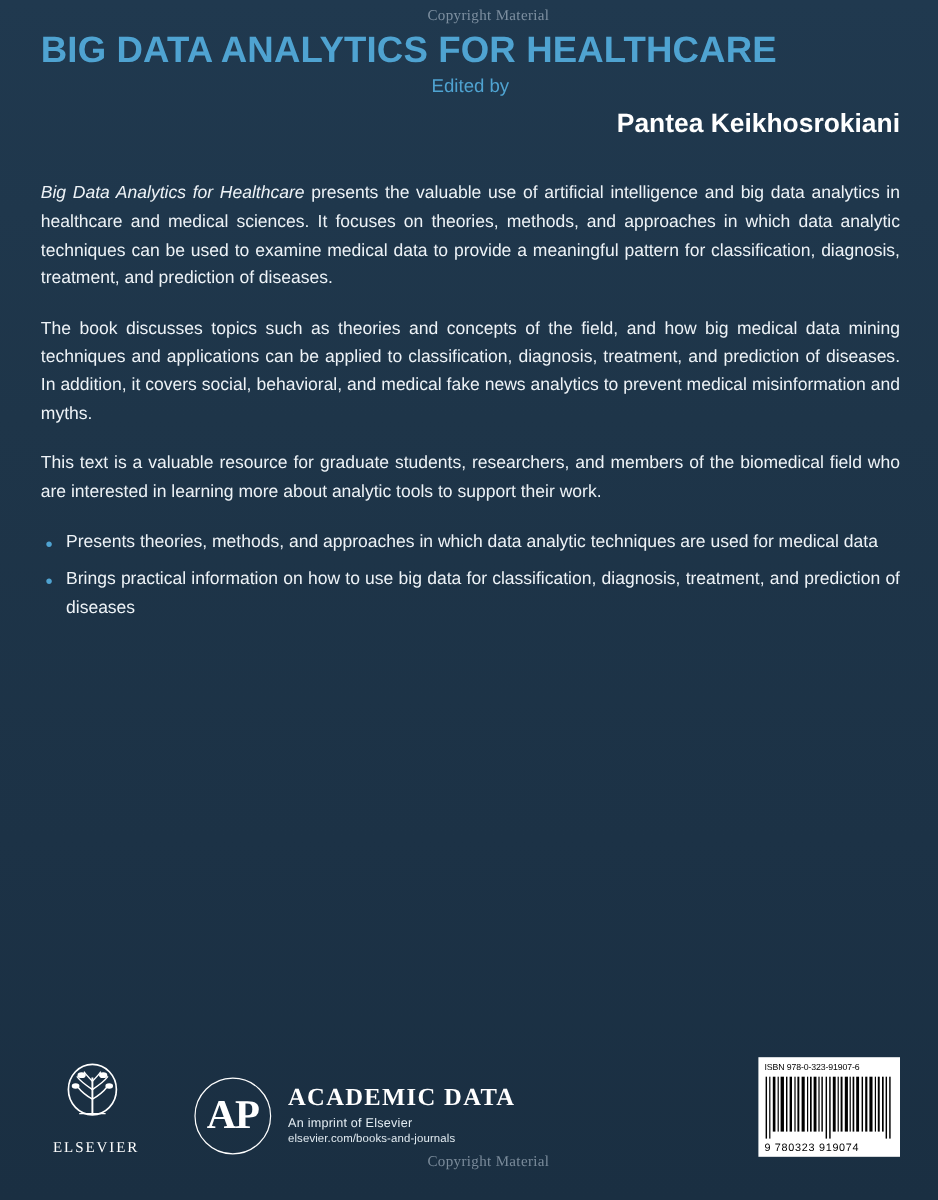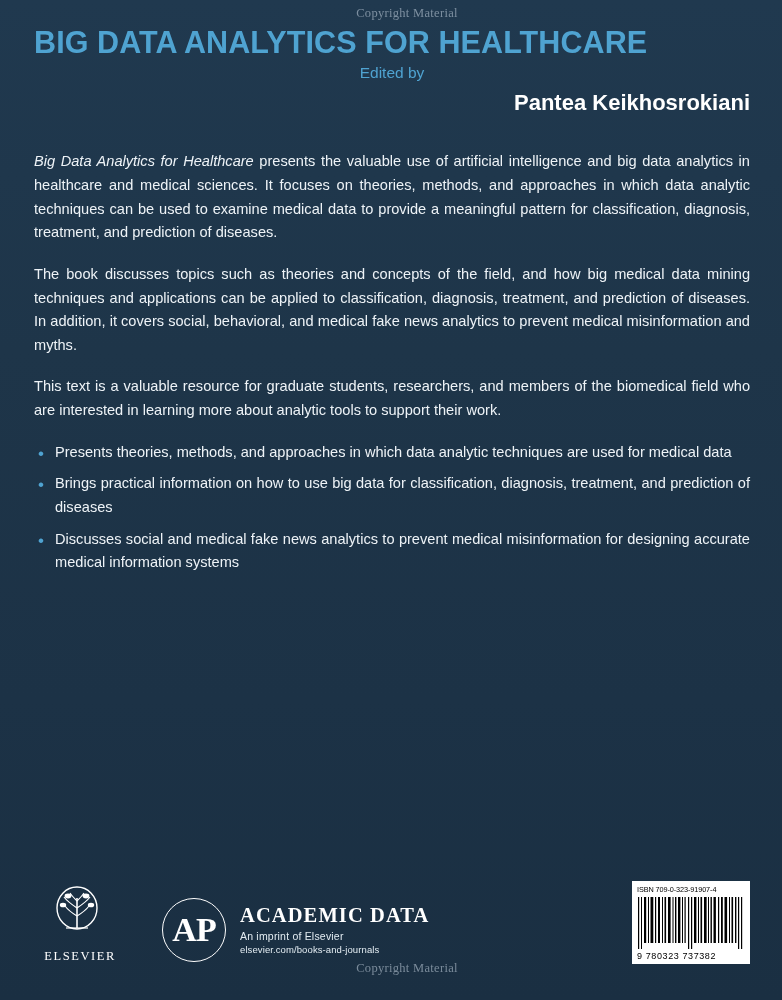--- a/index.html
+++ b/index.html
@@ -242,21 +242,20 @@
     <p class="blurb"><em>Big Data Analytics for Healthcare</em><span> presents the valuable use of artificial intelligence and big data analytics in healthcare and medical sciences. It focuses on theories, methods, and approaches in which data analytic techniques can be used to examine medical data to provide a meaningful pattern for classification, diagnosis, treatment, and prediction of diseases.</span></p>
 
     <p class="blurb">The book discusses topics such as theories and concepts of the field, and how big medical data mining techniques and applications can be applied to classification, diagnosis, treatment, and prediction of diseases. In addition, it covers social, behavioral, and medical fake news analytics to prevent medical misinformation and myths.</p>
 
     <p class="blurb">This text is a valuable resource for graduate students, researchers, and members of the biomedical field who are interested in learning more about analytic tools to support their work.</p>
 
 
     <ul class="features">
       <li>Presents theories, methods, and approaches in which data analytic techniques are used for medical data</li>
       <li>Brings practical information on how to use big data for classification, diagnosis, treatment, and prediction of diseases</li>
-      <li>Discusses social and medical fake news analytics to prevent medical misinformation for designing accurate medical information systems</li>
     </ul>
   </div>
 
   <div class="footer">
 
     <div class="elsevier-logo">
       <svg class="elsevier-tree" viewBox="0 0 46 60">
         <ellipse cx="23" cy="24" rx="20" ry="21" fill="none" stroke="#ffffff" stroke-width="1.4"></ellipse>
         <path d="M23 44 L23 14" stroke="#ffffff" stroke-width="1.6"></path>
         <path d="M23 24 C17 20, 13 17, 10 13" stroke="#ffffff" stroke-width="1.2" fill="none"></path>
@@ -277,21 +276,21 @@
     <div class="ap-block">
       <div class="ap-mark">AP</div>
       <div class="ap-text">
         <div class="ap-name">ACADEMIC DATA</div>
         <div class="ap-imprint">An imprint of Elsevier</div>
         <div class="ap-url">elsevier.com/books-and-journals</div>
       </div>
     </div>
 
     <div class="isbn-box">
-      <div class="isbn-label">ISBN 709-0-323-91907-4</div>
+      <div class="isbn-label">ISBN 978-0-323-91907-6</div>
       <svg class="barcode" viewBox="0 0 108 52" preserveAspectRatio="none">
         <g fill="#000000">
           <rect x="1" y="0" width="1.2" height="52"></rect>
           <rect x="4" y="0" width="1" height="52"></rect>
           <rect x="7" y="0" width="2.2" height="46"></rect>
           <rect x="11" y="0" width="1" height="46"></rect>
           <rect x="13.5" y="0" width="2.8" height="46"></rect>
           <rect x="18" y="0" width="1.2" height="46"></rect>
           <rect x="21" y="0" width="2" height="46"></rect>
           <rect x="25" y="0" width="1" height="46"></rect>
@@ -314,19 +313,19 @@
           <rect x="81" y="0" width="1.2" height="46"></rect>
           <rect x="84" y="0" width="1.8" height="46"></rect>
           <rect x="87.5" y="0" width="2.6" height="46"></rect>
           <rect x="92" y="0" width="1" height="46"></rect>
           <rect x="94.5" y="0" width="1.6" height="46"></rect>
           <rect x="98" y="0" width="1.4" height="46"></rect>
           <rect x="101" y="0" width="1.2" height="52"></rect>
           <rect x="104" y="0" width="1.2" height="52"></rect>
         </g>
       </svg>
-      <div class="isbn-digits">9 780323 737382</div>
+      <div class="isbn-digits">9 780323 919074</div>
     </div>
 
   </div>
 
   <div class="watermark-bottom">Copyright Material</div>
 </div>
 
 </body></html>

